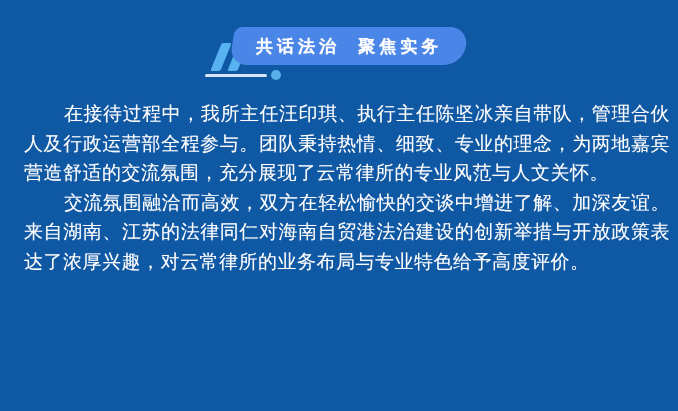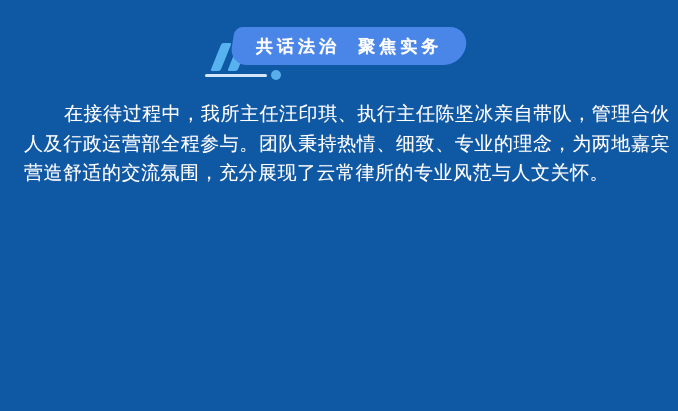--- a/index.html
+++ b/index.html
@@ -83,13 +83,14 @@
   <div class="stripe s2"></div>
   <div class="badge">
     <span class="badge-title">共话法治 聚焦实务</span>
   </div>
   <div class="underline"></div>
   <div class="underline-dot"></div>
 </div>
 
 <div class="content">
   <p>在接待过程中，我所主任汪印琪、执行主任陈坚冰亲自带队，管理合伙人及行政运营部全程参与。团队秉持热情、细致、专业的理念，为两地嘉宾营造舒适的交流氛围，充分展现了云常律所的专业风范与人文关怀。</p>
+  <p>交流氛围融洽而高效，双方在轻松愉快的交谈中增进了解、加深友谊。来自湖南、江苏的法律同仁对海南自贸港法治建设的创新举措与开放政策表达了浓厚兴趣，对云常律所的业务布局与专业特色给予高度评价。</p>
 </div>
 
 </body></html>

